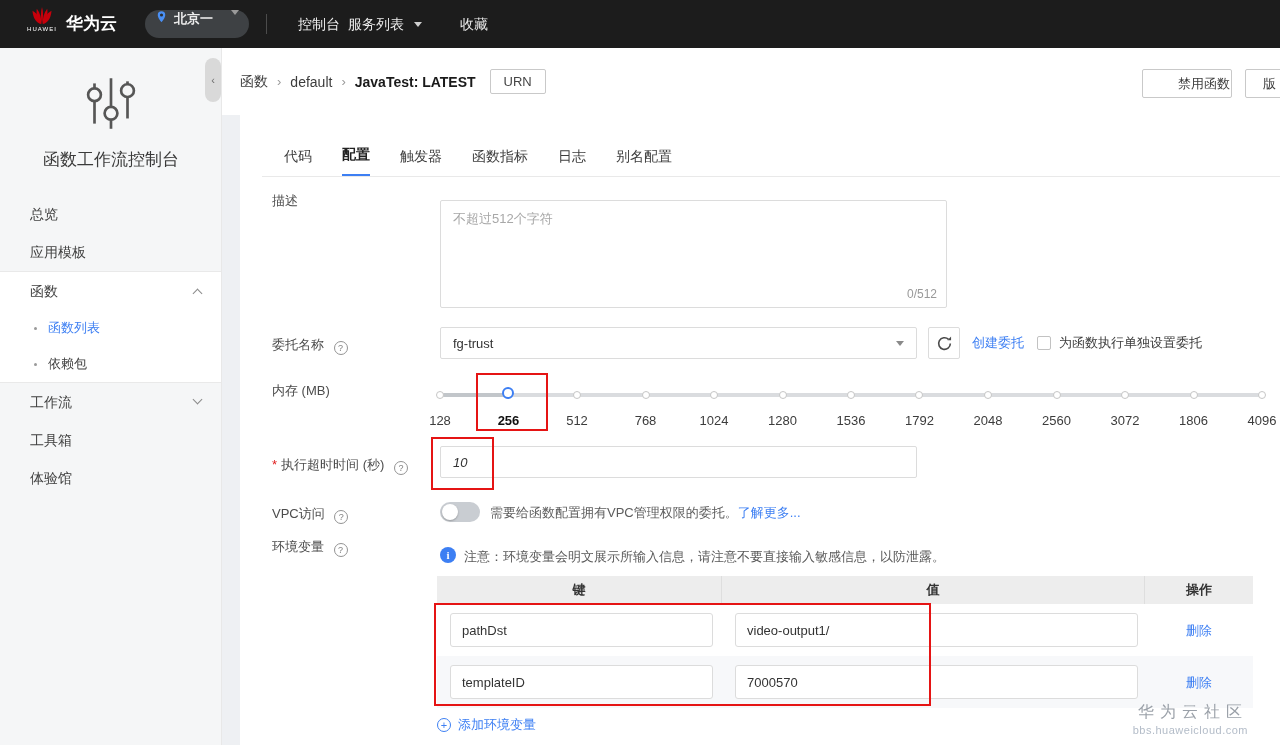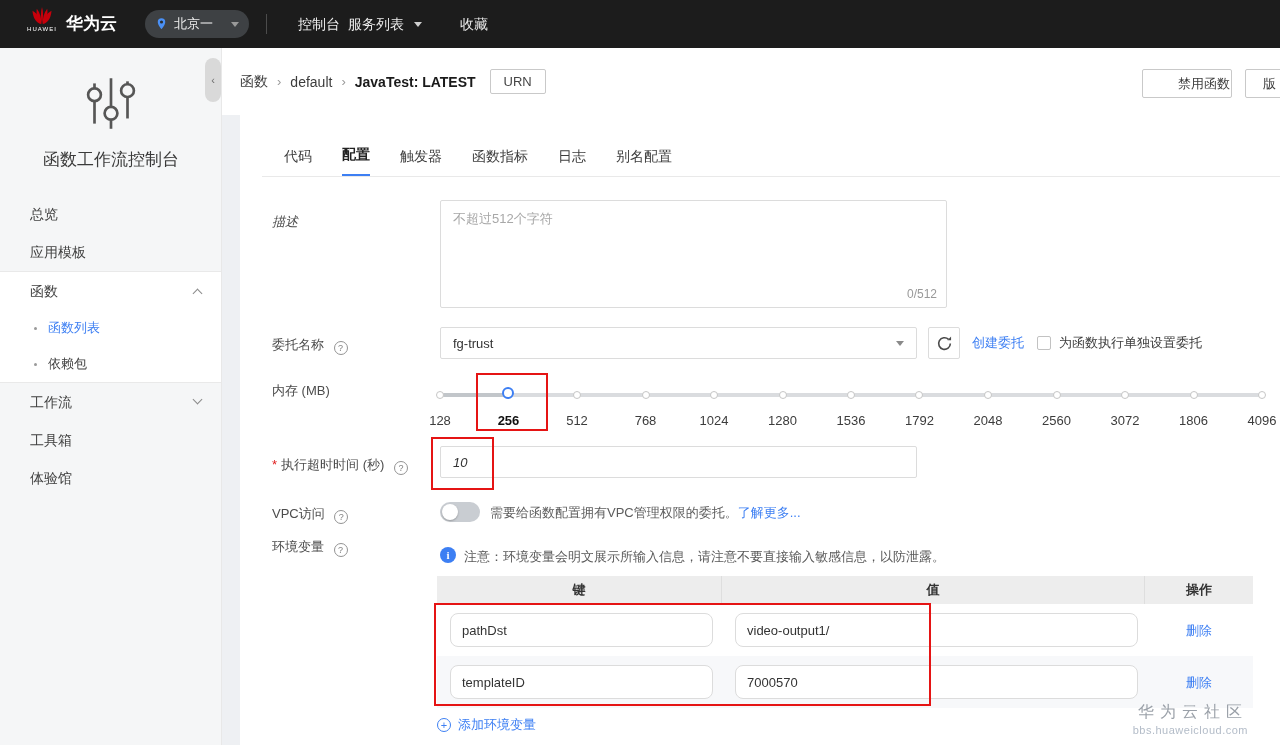--- a/index.html
+++ b/index.html
@@ -5,21 +5,21 @@
   * { margin:0; padding:0; box-sizing:border-box; }
   html,body { width:1280px; height:745px; overflow:hidden; background:#fff;
     font-family:"Liberation Sans","DejaVu Sans",sans-serif; }
 
   
   .topbar { position:absolute; left:0; top:0; width:1280px; height:48px; background:#1c1c1c; z-index:10; }
   .logo-wrap { position:absolute; left:22px; top:6px; width:40px; text-align:center; }
   .logo-wrap svg { display:block; margin:0 auto; }
   .brand-sub { font-size:6px; color:#fff; letter-spacing:1px; display:block; margin-top:1px; }
   .brand { position:absolute; left:66px; top:0; height:48px; line-height:48px; color:#fff; font-size:17px; font-weight:bold; }
-  .region-pill { position:absolute; left:145px; top:10px; width:104px; height:28px; background:#3e4144; border-radius:14px; display:flex; align-items:center; padding:0 10px; cursor:pointer; }
+  .region-pill { position:absolute; left:145px; top:10px; width:104px; height:28px; background:#3e4144; border-radius:14px; display:flex; padding:0 10px; cursor:pointer;font-weight:bold; }
   .region-pill .txt { color:#ececec; font-size:13px; margin-left:6px; flex:1; }
   .caret-down { width:0; height:0; border-left:4px solid transparent; border-right:4px solid transparent; border-top:5px solid #9a9a9a; display:inline-block; }
   .tb-divider { position:absolute; left:266px; top:14px; width:1px; height:20px; background:#4c4c4c; }
   .tb-item { position:absolute; top:0; height:48px; line-height:48px; color:#eaeaea; font-size:14px; cursor:pointer; }
   .tb-item .caret-down { margin-left:6px; border-top-color:#cfcfcf; vertical-align:2px; }
 
   
   .sidebar { position:absolute; left:0; top:48px; width:222px; bottom:0; background:#f5f6f7; border-right:1px solid #e8e8e8; z-index:5; }
   .collapse-handle { position:absolute; right:0; top:10px; width:16px; height:44px; background:#d9d9d9; border-radius:8px; color:#6d6d6d; font-size:11px; display:flex; align-items:center; justify-content:center; cursor:pointer; }
   .side-logo { position:absolute; left:0; top:22px; width:222px; text-align:center; }
@@ -92,21 +92,21 @@
   
   .env-table { position:absolute; left:197px; top:461px; width:816px; }
   .t-head { display:flex; height:28px; background:#ededed; }
   .t-head .th { font-size:13px; color:#333; font-weight:bold; display:flex; align-items:center; justify-content:center; }
   .th-key { width:285px; border-right:1px solid #dedede; }
   .th-val { width:423px; border-right:1px solid #dedede; }
   .th-op  { width:108px; }
   .t-row { display:flex; height:52px; align-items:center; }
   .t-row.alt { background:#f7f8fa; }
   .cell-key { width:285px; } .cell-val { width:423px; } .cell-op { width:108px; text-align:center; }
-  .row-input { border:1px solid #dcdcdc; border-radius:8px; height:34px; font-size:13px; color:#333; padding:0 11px; margin-left:13px; font-family:"Liberation Sans",sans-serif; background:#fff; }
+  .row-input { border:1px solid #dcdcdc; border-radius:3px; height:34px; font-size:13px; color:#333; padding:0 11px; margin-left:13px; font-family:"Liberation Sans",sans-serif; background:#fff; }
   .key-input { width:263px; } .val-input { width:403px; }
   .del-link { font-size:13px; }
   .add-row { position:absolute; left:197px; top:601px; display:flex; align-items:center; cursor:pointer; }
   .plus-circle { width:14px; height:14px; border:1px solid #3d7ff3; border-radius:50%; color:#3d7ff3; font-size:11px; line-height:12px; text-align:center; margin-right:7px; }
   .add-label { font-size:13px; }
 
   
   .watermark { position:absolute; right:32px; bottom:9px; text-align:right; z-index:3; }
   .wm1 { font-size:16px; letter-spacing:6px; color:#9aa0a8; }
   .wm2 { font-size:11px; color:#b3bcc8; margin-top:1px; letter-spacing:.5px; }
@@ -215,21 +215,21 @@
   <div class="tabs">
     <div class="tab">代码</div>
     <div class="tab active">配置</div>
     <div class="tab">触发器</div>
     <div class="tab">函数指标</div>
     <div class="tab">日志</div>
     <div class="tab">别名配置</div>
   </div>
   <div class="tab-divider"></div>
 
-  <div class="f-label" style="top:97px;font-style:italic;">描述</div>
+  <div class="f-label" style="top:76px;">描述</div>
   <div class="desc-wrap">
     <textarea placeholder="不超过512个字符" style=""></textarea>
     <span class="desc-counter">0/512</span>
   </div>
 
   <div class="f-label" style="top:220px;">
     <span>委托名称</span>
     <span class="help-icon">?</span>
   </div>
   <div class="select-box">

